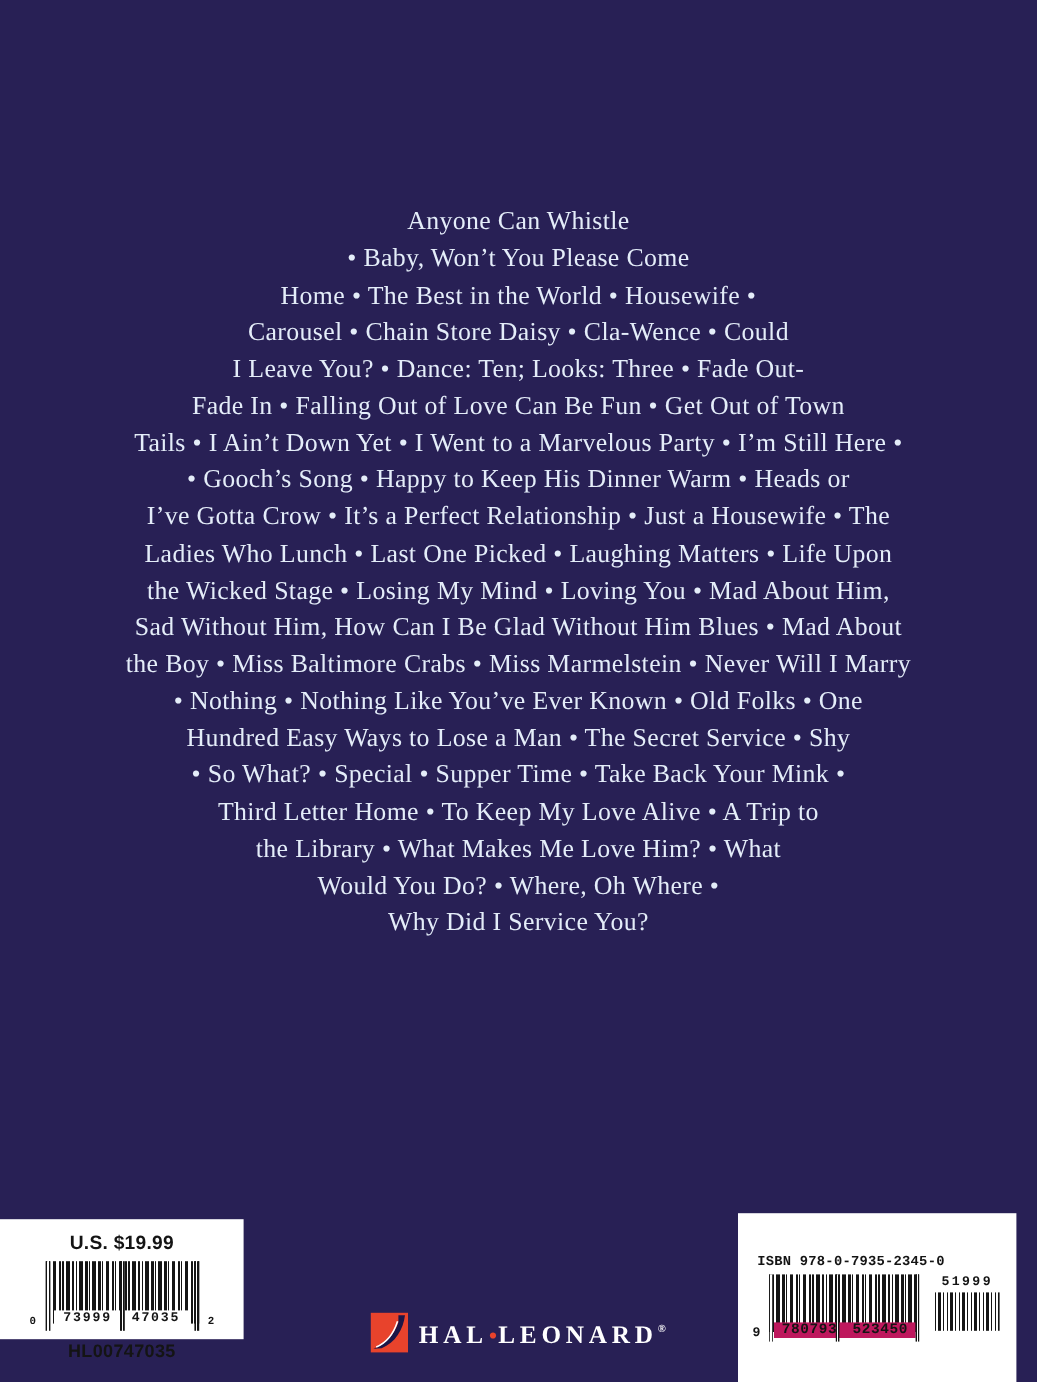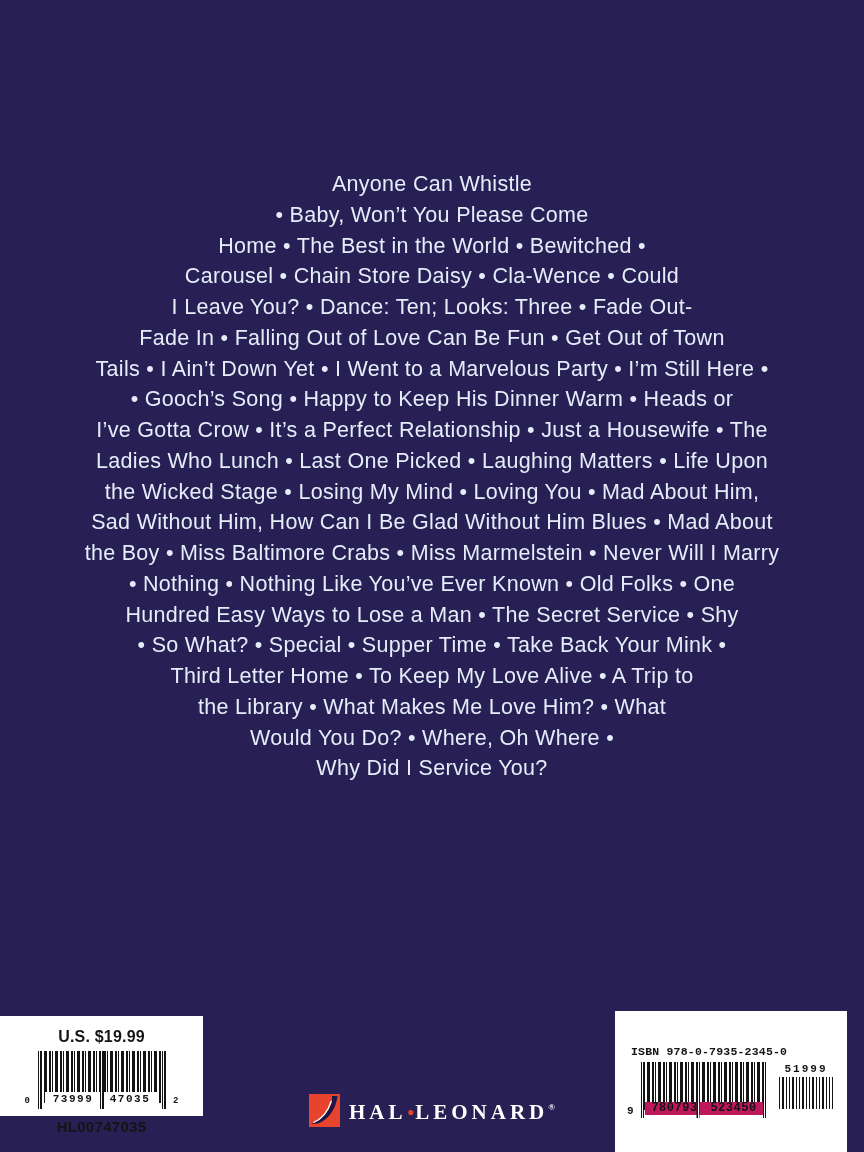--- a/index.html
+++ b/index.html
@@ -8,21 +8,21 @@
     background:#282055;
     font-family:"Liberation Sans", sans-serif;
   }
 
   
   .song-list {
     position:absolute; top:169px; left:0; width:864px;
     text-align:center;
     color:#e4edf9;
     font-size:21.5px; line-height:30.75px; letter-spacing:0.3px;
-    font-family:Liberation Sans, sans-serif;
+    font-family:Liberation Serif, serif;
   }
   .song-line { white-space:nowrap; }
 
   
   .price-panel {
     position:absolute; left:0; top:1016px; width:203px; height:100px;
     background:#ffffff; color:#141414; text-align:center;
   }
   .price-label { margin-top:12px; font-weight:700; font-size:16px; letter-spacing:0.2px; }
   .catalog-number { margin-top:5px; font-weight:700; font-size:15px; letter-spacing:0.3px; }
@@ -111,21 +111,21 @@
   }
   .hl-dot { color:#e8432c; font-size:19px; margin:0 1px; letter-spacing:0; }
   .hl-reg { color:#ffffff; font-size:9px; vertical-align:9px; letter-spacing:0; }
 </style>
 </head>
 <body>
 
 <div class="song-list">
   <div class="song-line">Anyone Can Whistle</div>
   <div class="song-line">• Baby, Won’t You Please Come</div>
-  <div class="song-line">Home • The Best in the World • Bewitched •</div>
+  <div class="song-line">Home • The Best in the World • Housewife •</div>
   <div class="song-line">Carousel • Chain Store Daisy • Cla-Wence • Could</div>
   <div class="song-line">I Leave You? • Dance: Ten; Looks: Three • Fade Out-</div>
   <div class="song-line">Fade In • Falling Out of Love Can Be Fun • Get Out of Town</div>
   <div class="song-line">Tails • I Ain’t Down Yet • I Went to a Marvelous Party • I’m Still Here •</div>
   <div class="song-line">• Gooch’s Song • Happy to Keep His Dinner Warm • Heads or</div>
   <div class="song-line">I’ve Gotta Crow • It’s a Perfect Relationship • Just a Housewife • The</div>
   <div class="song-line">Ladies Who Lunch • Last One Picked • Laughing Matters • Life Upon</div>
   <div class="song-line">the Wicked Stage • Losing My Mind • Loving You • Mad About Him,</div>
   <div class="song-line">Sad Without Him, How Can I Be Glad Without Him Blues • Mad About</div>
   <div class="song-line">the Boy • Miss Baltimore Crabs • Miss Marmelstein • Never Will I Marry</div>

